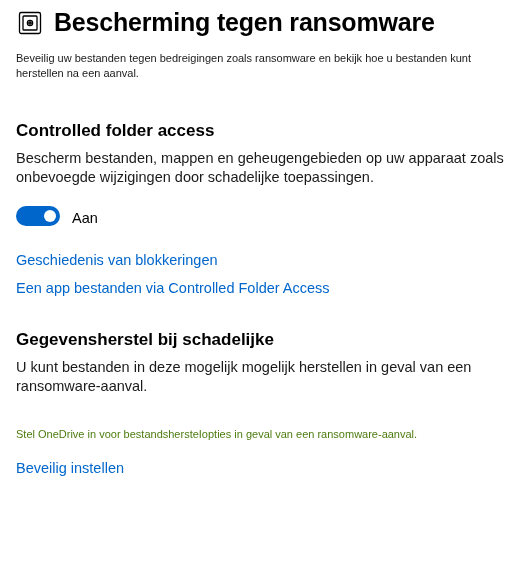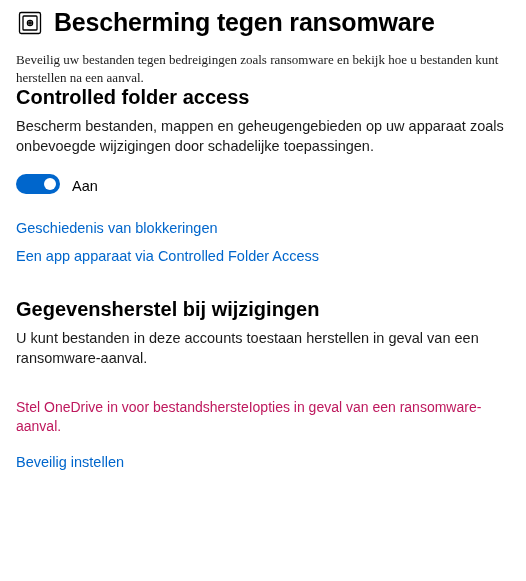--- a/index.html
+++ b/index.html
@@ -21,27 +21,27 @@
       height: 28px;
       margin-right: 10px;
       flex-shrink: 0;
     }
     .page-title {
       font-size: 25px;
       font-weight: 600;
       letter-spacing: -0.2px;
     }
     .page-description {
-      font-size: 13px;
+      font-size: 11px;
       color: #1a1a1a;
       line-height: 1.35;
-      font-family: Liberation Serif, serif;
+      margin-bottom: 40px;
     }
     .section-title {
-      font-size: 20px;
+      font-size: 17px;
       font-weight: 600;
       margin-bottom: 8px;
     }
     .section-desc {
       font-size: 14.5px;
       color: #1a1a1a;
       line-height: 1.35;
       margin-bottom: 18px;
     }
     .toggle-row {
@@ -79,23 +79,23 @@
       text-decoration: none;
     }
     .links-block { margin-bottom: 34px; }
     .sub-desc {
       font-size: 14.5px;
       color: #1a1a1a;
       line-height: 1.35;
       margin-bottom: 30px;
     }
     .bold-desc {
-      font-size: 14px;
+      font-size: 11px;
       font-weight: 400;
-      color: #be185d;
+      color: #4d7c0f;
       line-height: 1.35;
       margin-bottom: 18px;
     }
   </style>
 </head>
 <body>
 
 <div class="page-header">
   <span class="shield-icon">
     <svg viewBox="0 0 32 32" fill="none" stroke="#000" stroke-width="1.5">
@@ -115,20 +115,20 @@
 
 <div class="toggle-row">
   <div class="toggle">
     <div class="toggle-knob"></div>
   </div>
   <span class="toggle-label">Aan</span>
 </div>
 
 <div class="links-block">
   <a class="link">Geschiedenis van blokkeringen</a>
-  <a class="link">Een app apparaat via Controlled Folder Access</a>
+  <a class="link">Een app bestanden via Controlled Folder Access</a>
 </div>
 
-<h2 class="section-title">Gegevensherstel bij wijzigingen</h2>
-<p class="sub-desc">U kunt bestanden in deze accounts toestaan herstellen in geval van een ransomware-aanval.</p>
+<h2 class="section-title">Gegevensherstel bij schadelijke</h2>
+<p class="sub-desc">U kunt bestanden in deze mogelijk mogelijk herstellen in geval van een ransomware-aanval.</p>
 
 <p class="bold-desc">Stel OneDrive in voor bestandshersteIopties in geval van een ransomware-aanval.</p>
 <a class="link">Beveilig instellen</a>
 
 </body></html>

